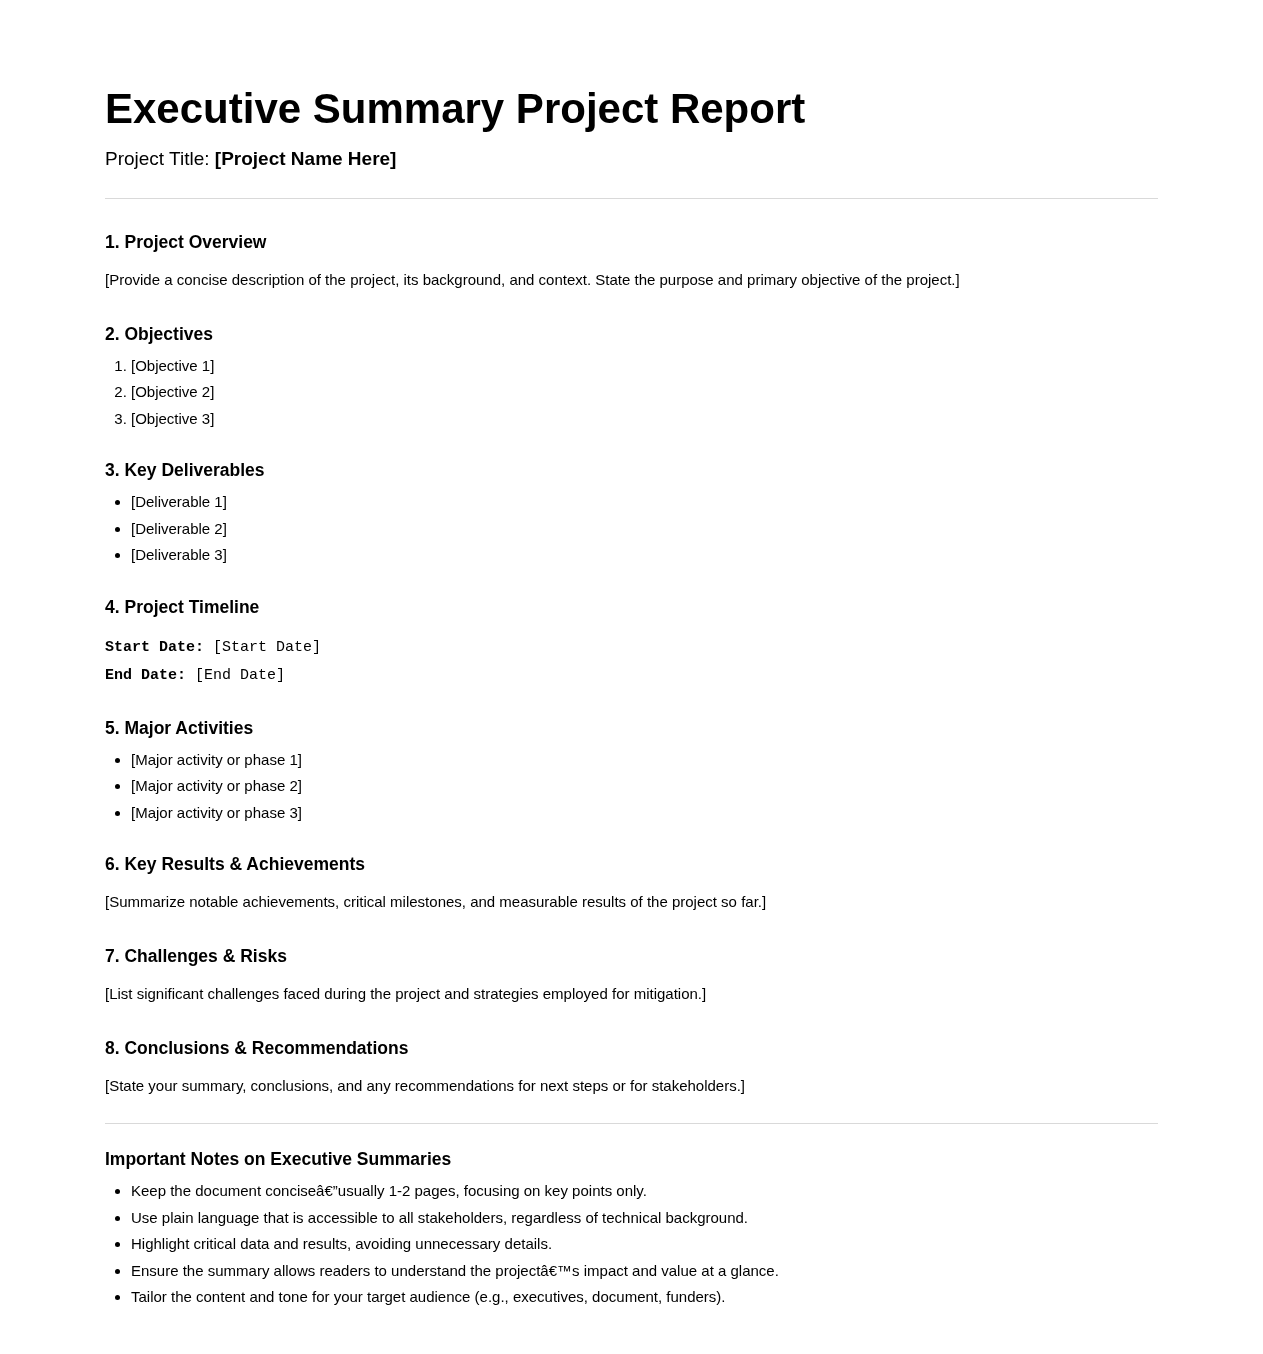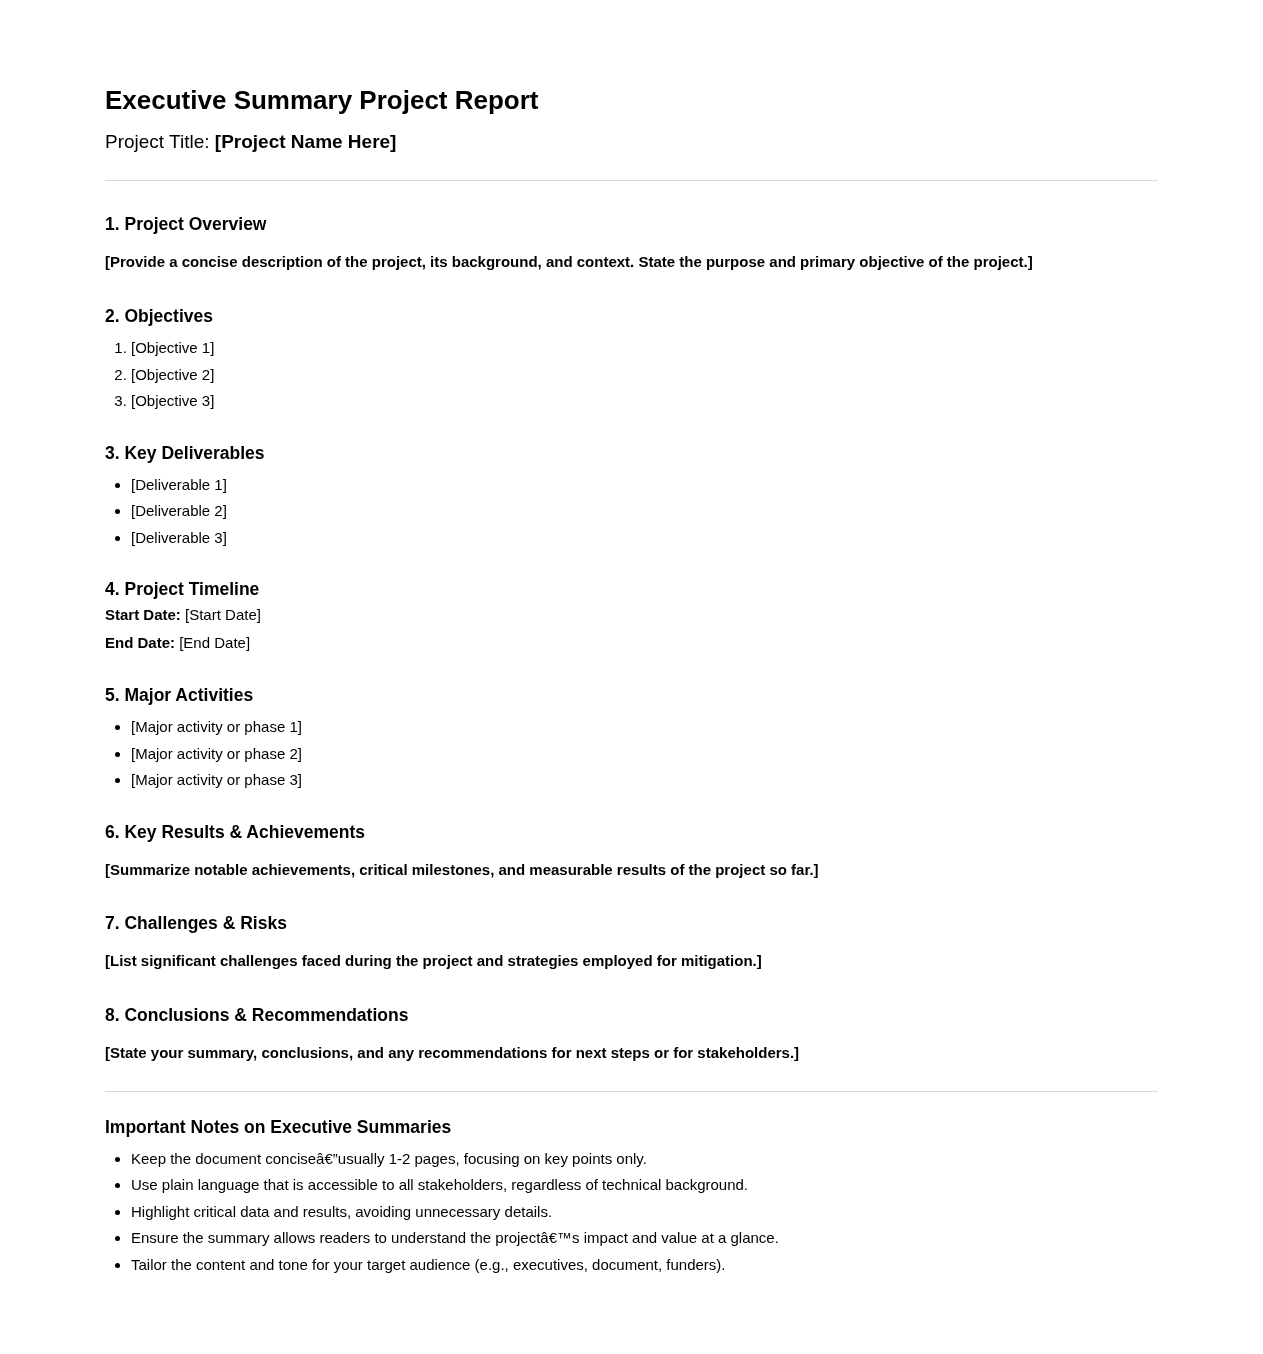--- a/index.html
+++ b/index.html
@@ -9,21 +9,21 @@
     color: #000000;
     font-family: "Liberation Sans", sans-serif;
   }
   body { width: 1263px; min-height: 1354px; box-sizing: border-box; }
   .doc {
     width: 1053px;
     margin: 0 auto;
     padding: 86px 0 100px;
   }
   h1 {
-    font-size: 26px;
+    font-size: 42px;
     line-height: 1.1;
     font-weight: 700;
     margin: 0 0 16px;
   }
   .meta-line {
     font-size: 19px;
     line-height: 1.2;
     margin: 0 0 23px;
   }
   .meta-line strong { font-weight: 700; }
@@ -36,36 +36,36 @@
   h2.section-heading {
     font-size: 17.5px;
     font-weight: 700;
     margin: 33px 0 0;
     line-height: 1.2;
   }
   p.body-text {
     font-size: 15px;
     line-height: 1.45;
     margin: 16px 0 0;
-    font-weight: bold;
   }
   ol.num-list, ul.dot-list {
     margin: 13px 0 0;
     padding: 0 0 0 26px;
     font-size: 15px;
   }
   ol.num-list li, ul.dot-list li {
     margin: 0 0 10px;
     line-height: 1.1;
   }
   ol.num-list li:last-child, ul.dot-list li:last-child { margin-bottom: 0; }
   p.field-line {
     font-size: 15px;
     line-height: 1.2;
-    margin: 6px 0 0;
+    margin: 21px 0 0;
+    font-family: Liberation Mono, monospace;
   }
   p.field-line + p.field-line { margin-top: 10px; }
   p.field-line strong { font-weight: 700; }
   .notes-heading {
     font-size: 17.5px;
     font-weight: 700;
     margin: 25px 0 0;
     line-height: 1.2;
   }
   ul.notes-list {

